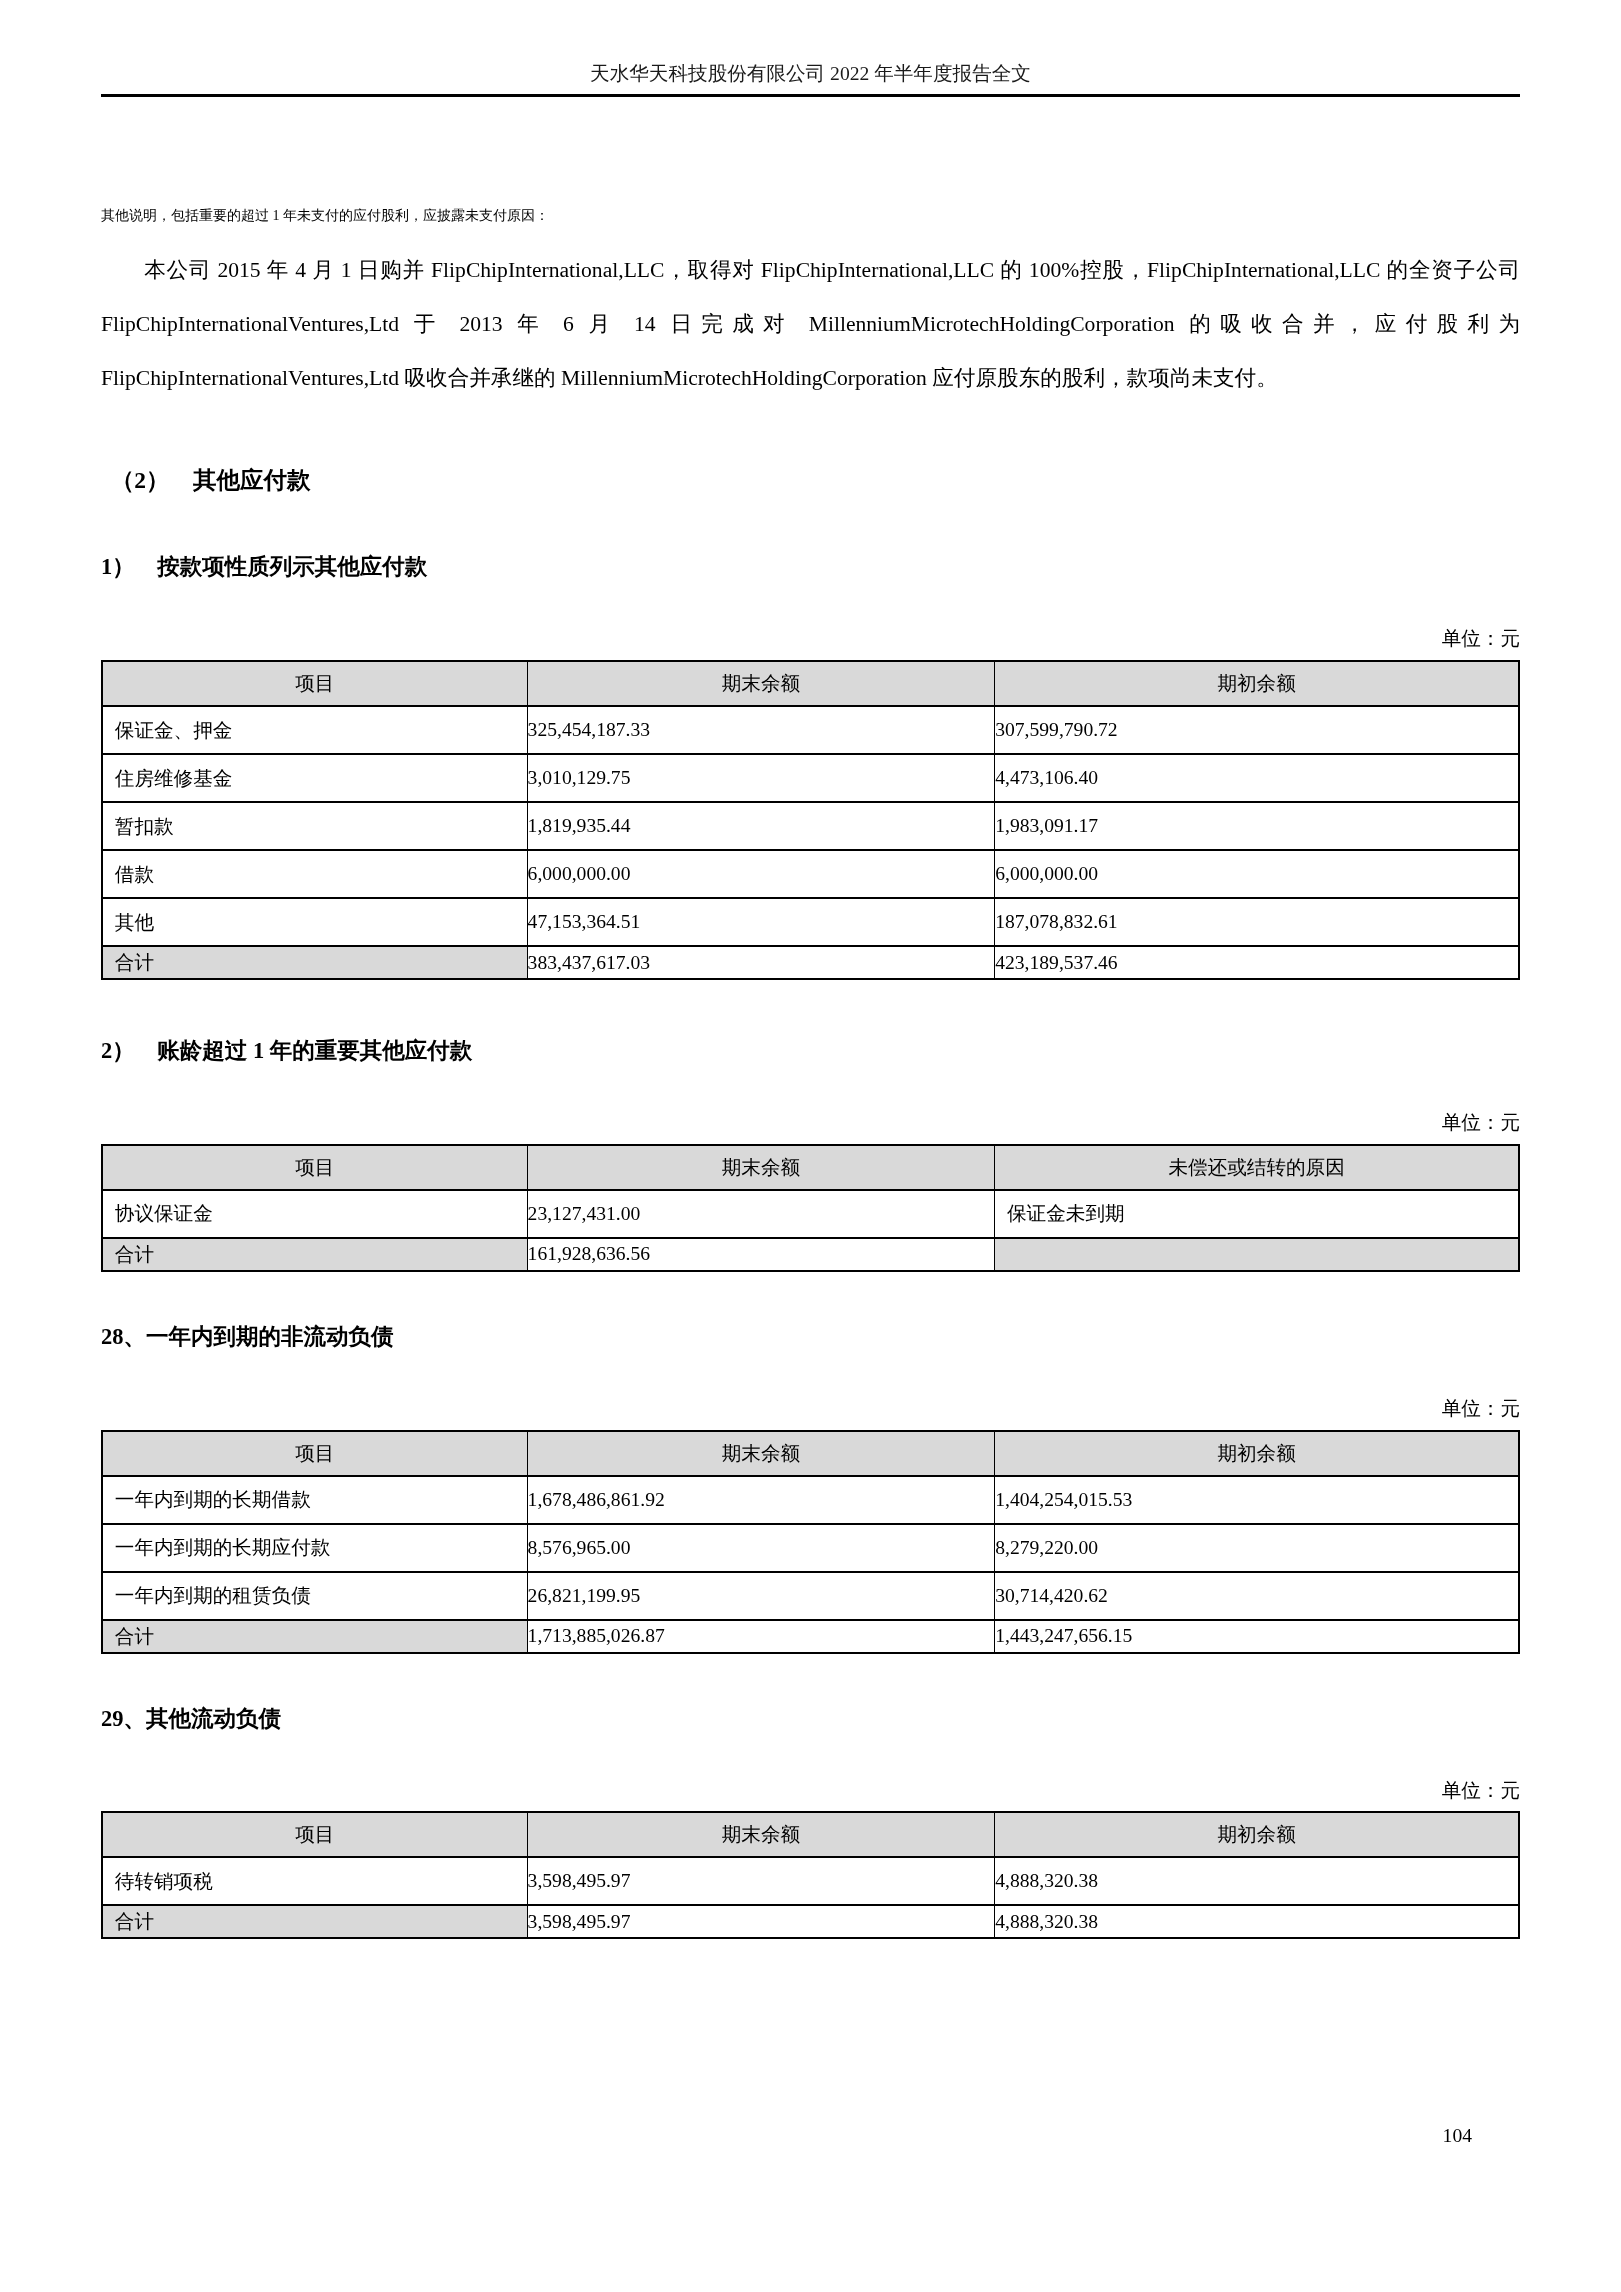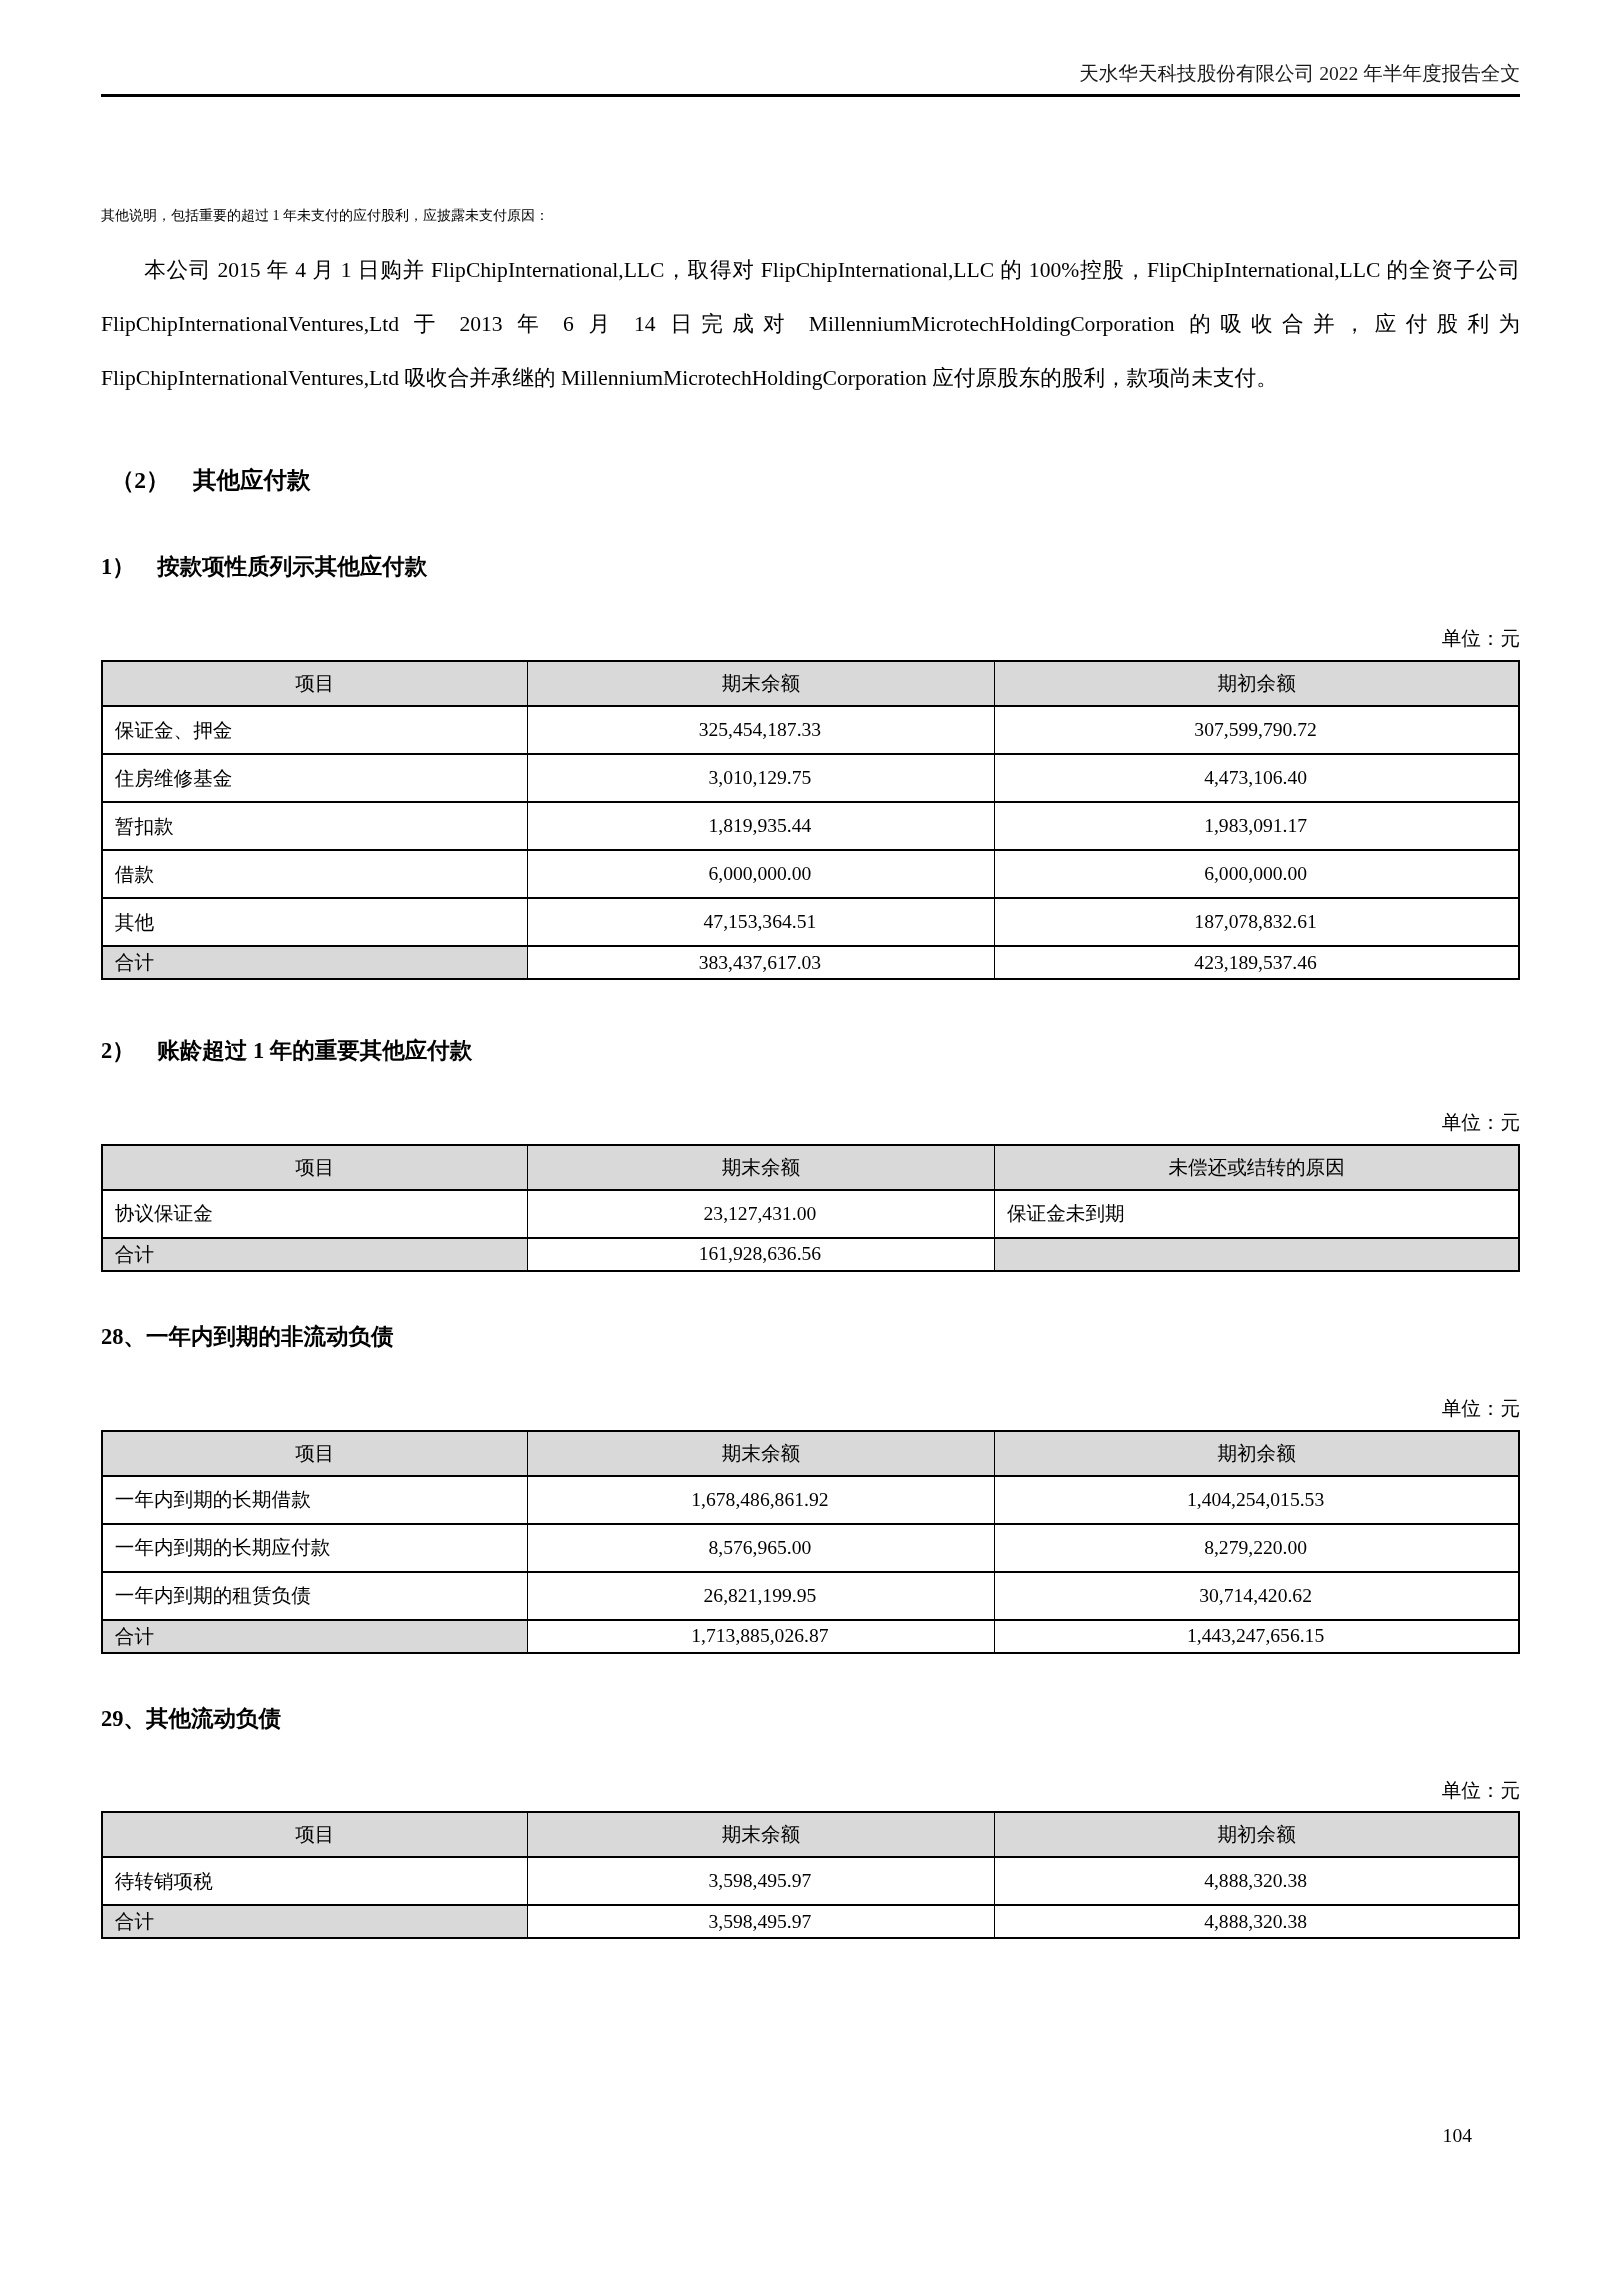--- a/index.html
+++ b/index.html
@@ -11,21 +11,21 @@
     background: #ffffff;
     margin: 0 auto;
     font-family: "Liberation Serif", "DejaVu Serif", serif;
     color: #000;
     overflow: hidden;
   }
   .content { padding: 0 101px; }
 
   .doc-header {
     padding-top: 61px;
-    text-align: right;
+    text-align: center;
     font-size: 19.6px;
     line-height: 25.5px;
     color: #1a1a1a;
   }
   .rule {
     margin-top: 7.8px;
     border-top: 3.9px solid #000;
     height: 0;
   }
 
@@ -86,21 +86,21 @@
   }
   table.fin td {
     height: 48px;
     border: 1px solid #000;
     border-top: 2px solid #000;
     border-bottom: 2px solid #000;
     vertical-align: middle;
   }
   table.fin td.lbl { text-align: left; padding-left: 11.8px; }
   table.fin td.num {
-    text-align: center;
+    text-align: left;
     padding-right: 2px;
     font-family: "Liberation Serif", "DejaVu Serif", serif;
   }
   table.fin tr.total td { height: 33px; }
   table.fin td.gray { background: #d9d9d9; }
 
   .page-number {
     position: absolute;
     top: 2125px;
     right: 149px;

